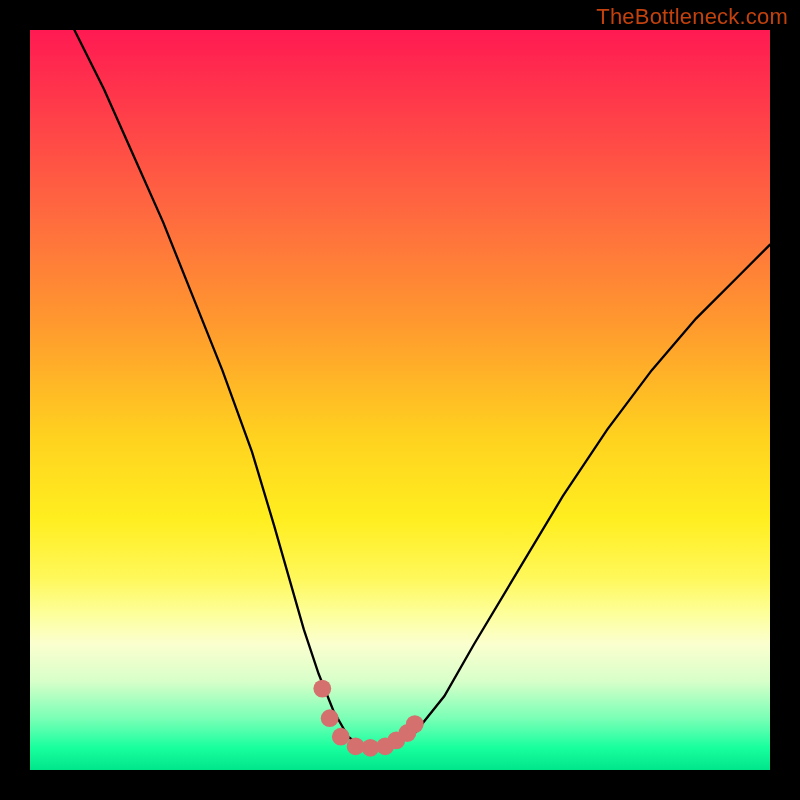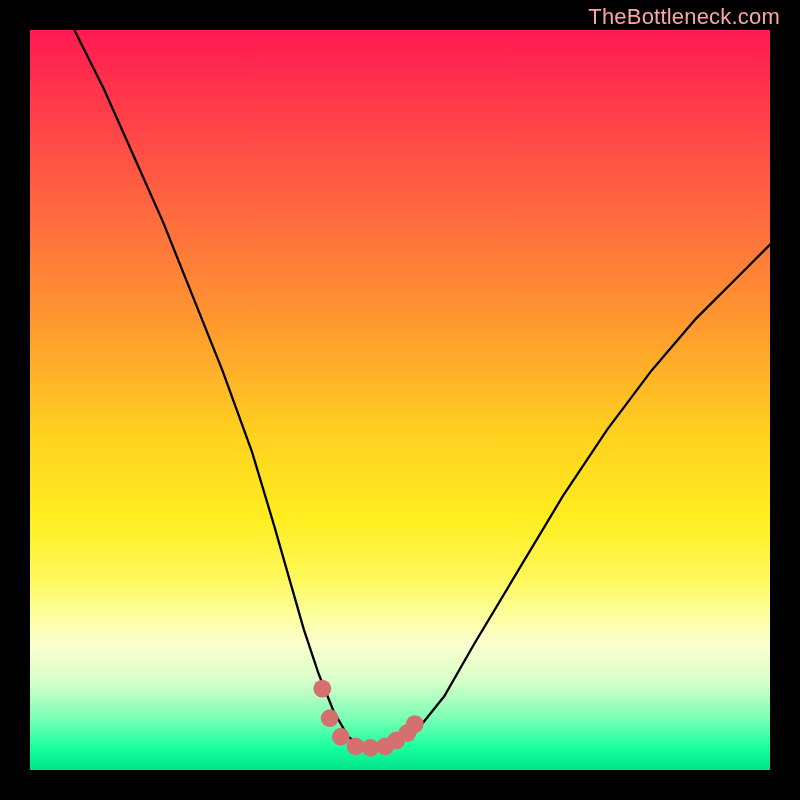--- a/index.html
+++ b/index.html
@@ -34,22 +34,22 @@
       #fdff9c 79%,
       #fbffcf 83%,
       #d8ffc9 88%,
       #7affb6 93%,
       #18ff9e 97%,
       #00e58a 100%);
   }
   .watermark {
     position: absolute;
     top: 4px;
-    right: 20px;
-    color: #fca5a5;
+    right: 12px;
+    color: #c2410c;
     font-size: 22px;
     font-weight: 500;
     letter-spacing: 0.2px;
     user-select: none;
   }
   svg.curve {
     position: absolute;
     left: 0;
     top: 0;
     width: 740px;

